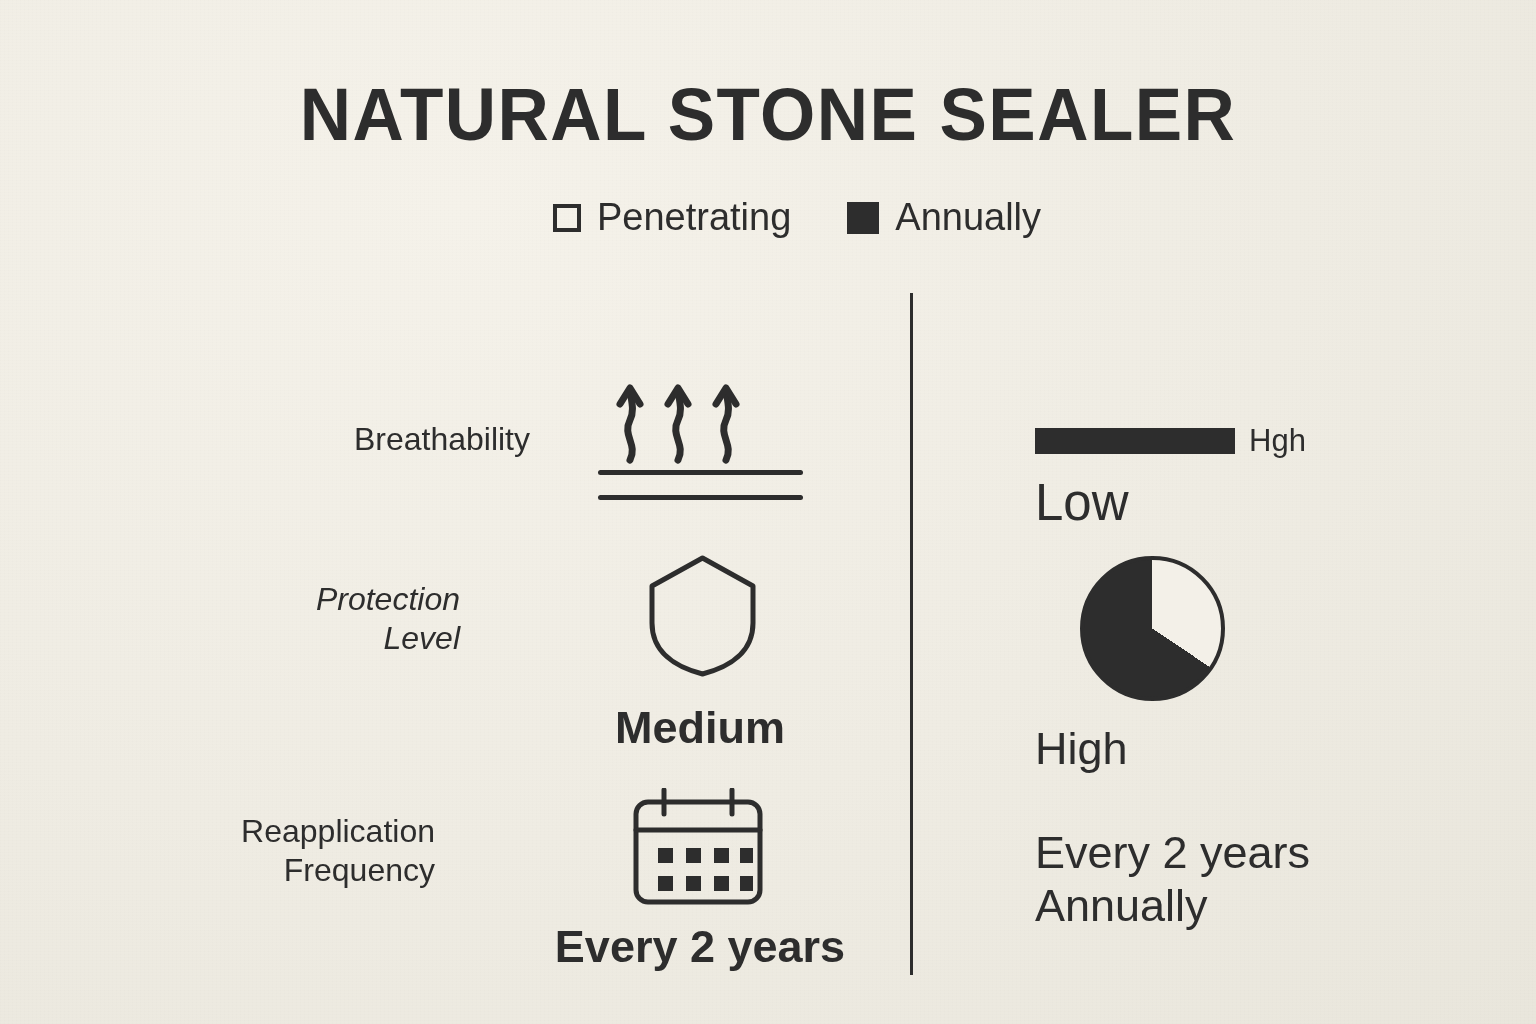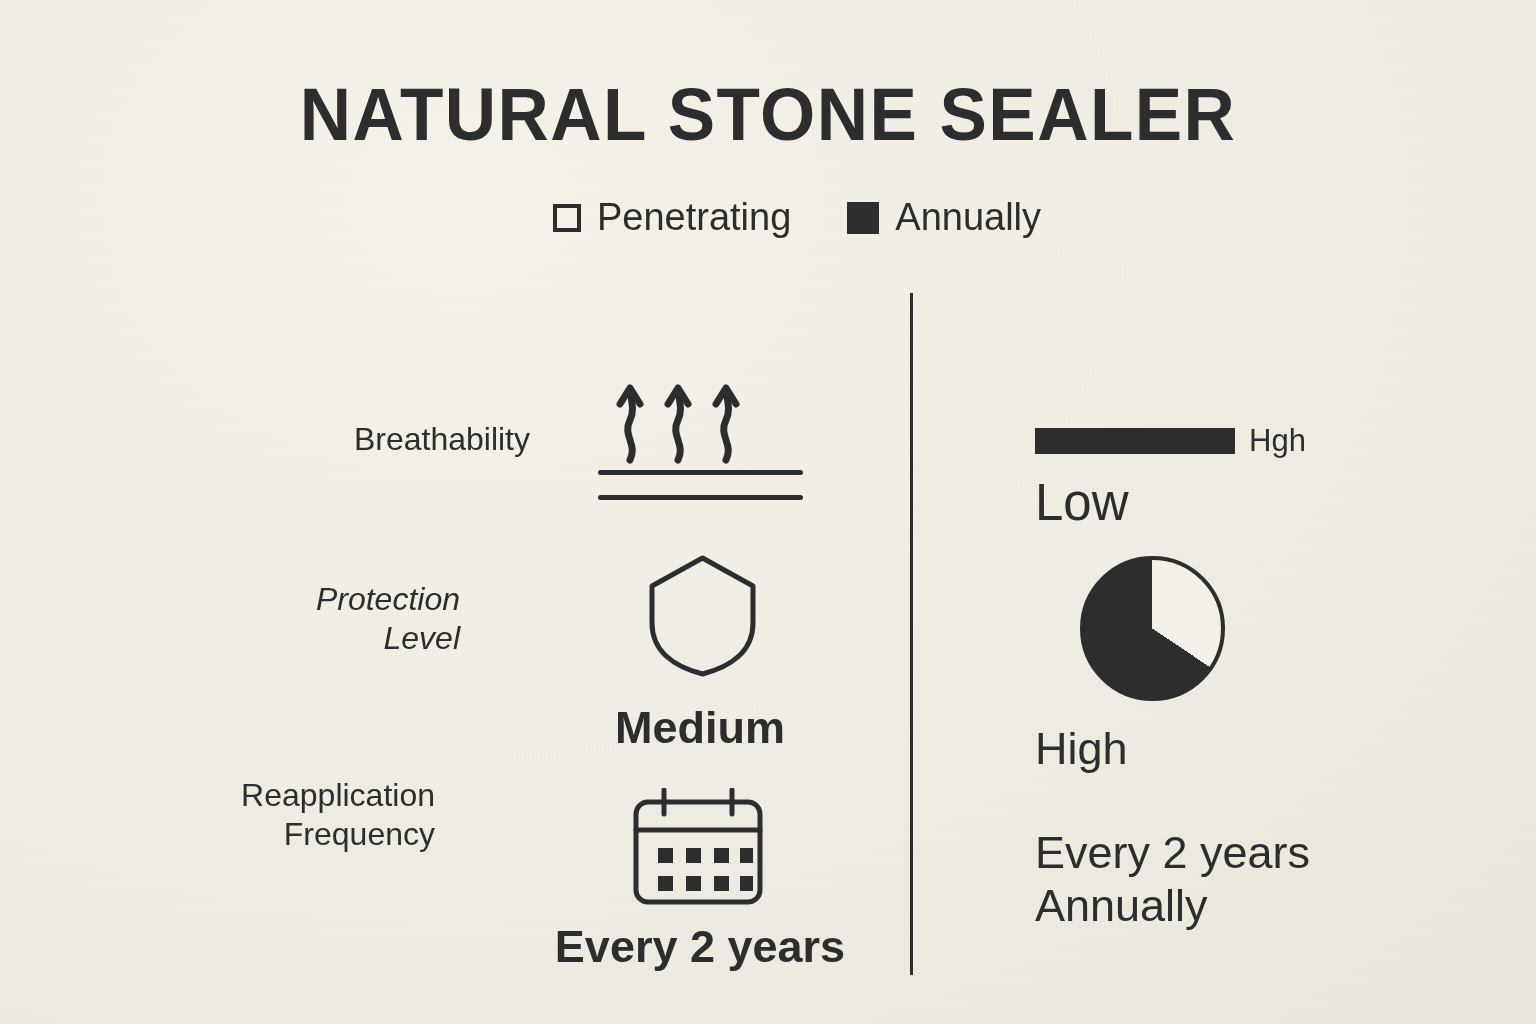--- a/index.html
+++ b/index.html
@@ -86,21 +86,21 @@
   .row-label {
     position: absolute;
     text-align: right;
     font-size: 32px;
     line-height: 1.22;
     color: #2d2d2d;
     white-space: pre-line;
   }
   .label-breathability { left: 140px; top: 420px; width: 390px; }
   .label-protection    { left: 140px; top: 580px; width: 320px; font-style: italic; }
-  .label-reapplication { left: 60px;  top: 776px; width: 375px; text-align: right; }
+  .label-reapplication { left: 60px;  top: 812px; width: 375px; text-align: right; }
 
   
   .breath-icon { position: absolute; left: 598px; top: 378px; width: 210px; height: 125px; }
   .breath-line {
     position: absolute;
     left: 0;
     width: 205px;
     height: 5px;
     background: #2d2d2d;
     border-radius: 3px;

